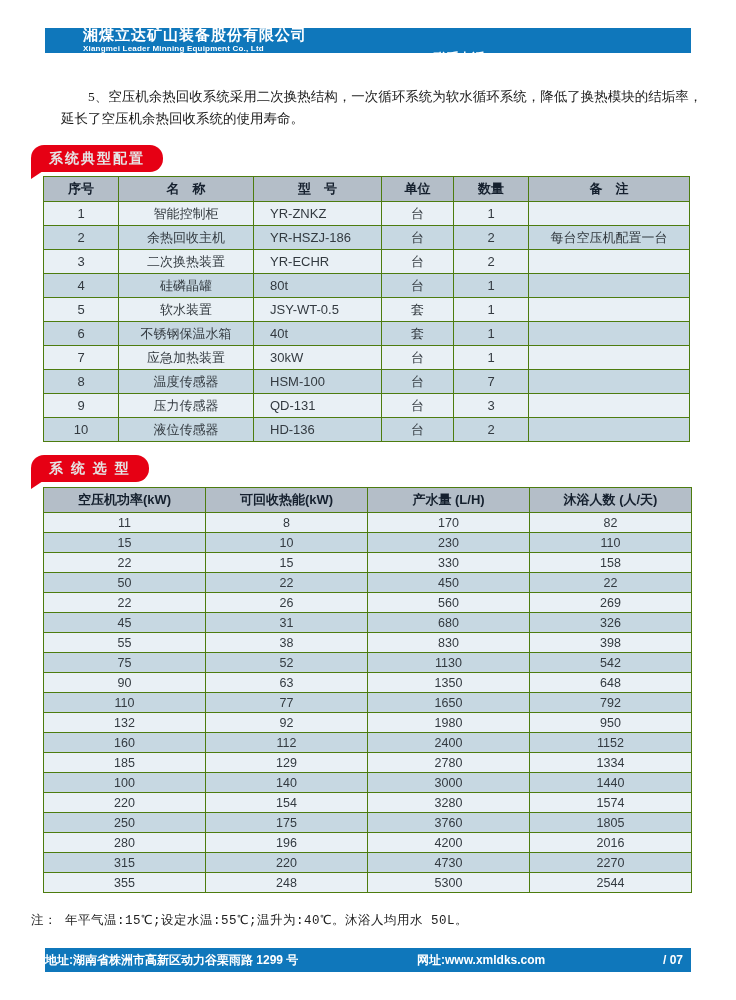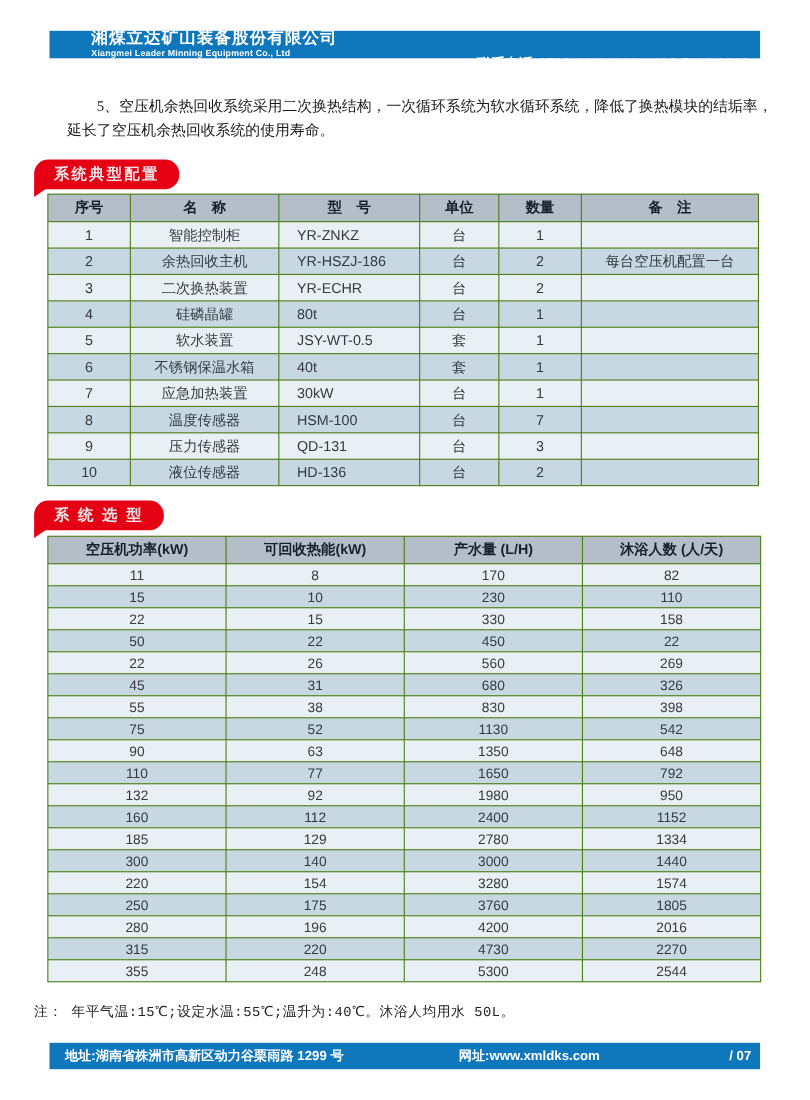--- a/index.html
+++ b/index.html
@@ -66,21 +66,21 @@
     font-family:Liberation Mono, monospace; font-size:12.5px; color:#222;
     letter-spacing:.5px;
   }
 
   
   .footer-bar{
     position:absolute; left:45px; top:948px; width:646px; height:24px;
     background:#0f77bb; color:#fff; font-size:12px; font-weight:bold;
     display:flex; align-items:center;
   }
-  .footer-address{ padding-left:14px; }
+  .footer-address{ padding-left:0; }
   .footer-website{ position:absolute; left:372px; }
   .footer-page{ position:absolute; right:8px; }
 </style>
 </head>
 <body>
 
 <div class="top-bar">
   <div class="company">
     <div class="company-cn">湘煤立达矿山装备股份有限公司</div>
     <div class="company-en">Xiangmei Leader Minning Equipment Co., Ltd</div>
@@ -285,21 +285,21 @@
         <td>2400</td>
         <td>1152</td>
       </tr>
       <tr class="row-odd">
         <td>185</td>
         <td>129</td>
         <td>2780</td>
         <td>1334</td>
       </tr>
       <tr class="row-even">
-        <td>300</td>
+        <td>100</td>
         <td>140</td>
         <td>3000</td>
         <td>1440</td>
       </tr>
       <tr class="row-odd">
         <td>220</td>
         <td>154</td>
         <td>3280</td>
         <td>1574</td>
       </tr>

